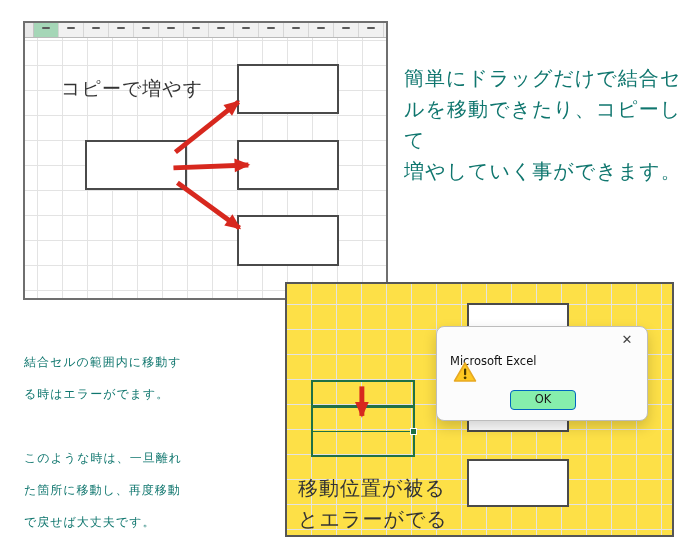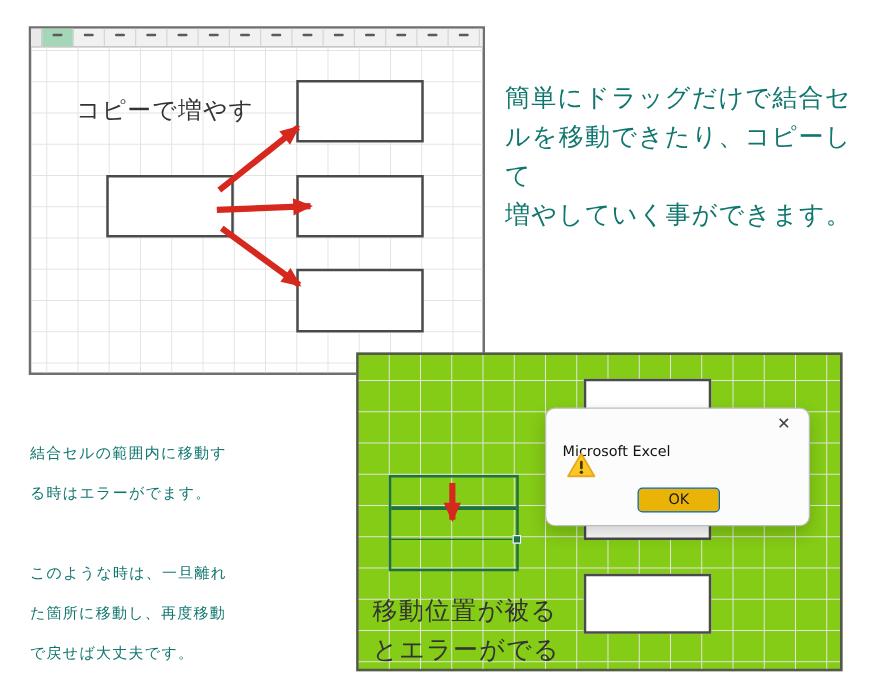--- a/index.html
+++ b/index.html
@@ -57,21 +57,21 @@
   .arrow-head{fill:var(--arrow-red);}
 
   
   .caption{white-space:pre-line;color:#0f766e;}
   .caption-right{left:404px;top:63px;width:290px;font-size:20px;line-height:31px;letter-spacing:1px;}
   .caption-left{left:24px;top:346px;width:288px;font-size:12px;line-height:32px;letter-spacing:1px;}
 
   
   .panel-b{
     left:285px;top:282px;width:389px;height:255px;
-    border:2px solid #565656;background:#84cc16;
+    border:2px solid #565656;background:#fde047;
   }
   .gridlayer-b{
     position:absolute;left:0;top:0;right:0;bottom:0;
     background-image:
       linear-gradient(to right,var(--grid-line) 1px,transparent 1px),
       linear-gradient(to bottom,var(--grid-line) 1px,transparent 1px);
     background-size:25px 25px;background-position:24px 20px;
   }
   .rect-b-top{left:180px;top:19px;width:102px;height:129px;}
   .rect-b-bottom{left:180px;top:175px;width:102px;height:48px;}
@@ -98,21 +98,21 @@
     position:absolute;right:11px;top:4px;font-size:13px;color:#444;
     width:18px;height:18px;text-align:center;line-height:18px;cursor:default;
   }
   .dialog-warn{position:absolute;left:16px;top:34px;width:24px;height:22px;}
   .dialog-message{
     position:absolute;left:55px;top:41px;right:4px;
     font-size:9px;color:#1a1a1a;white-space:nowrap;letter-spacing:-0.3px;
   }
   .ok-button{
     position:absolute;left:73px;top:63px;width:66px;height:20px;
-    background:#eab308;border:1.5px solid var(--ok-border);border-radius:4px;
+    background:#86efac;border:1.5px solid var(--ok-border);border-radius:4px;
     font-size:11.5px;color:#1a1a1a;text-align:center;line-height:17px;
   }
 </style>
 </head>
 <body>
 
 <div class="abs panel-a">
   <div class="col-header">
     <div class="row-stub"></div>
     <div style="display:flex;height:100%;">

